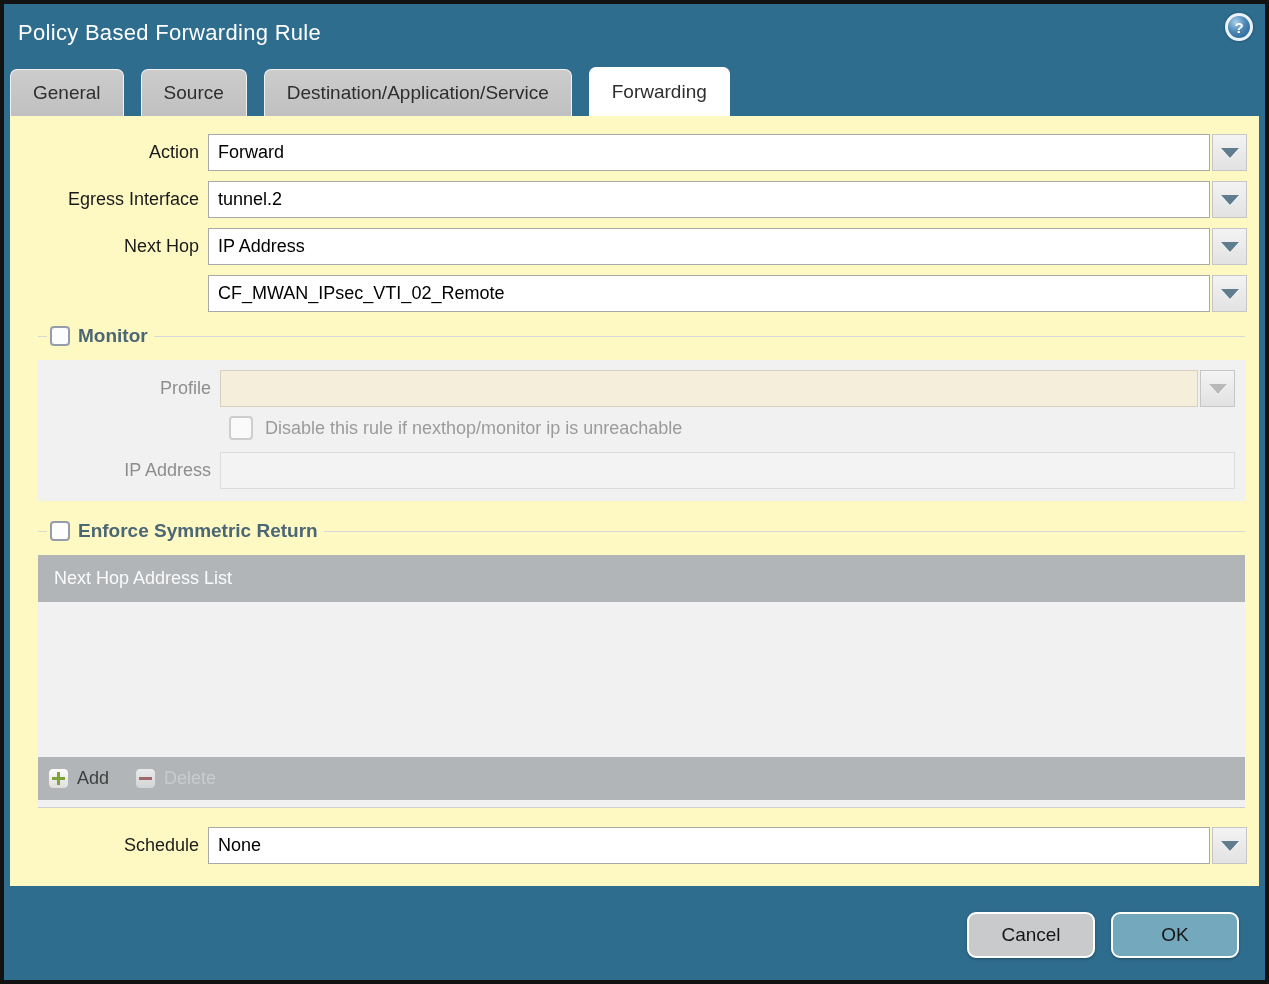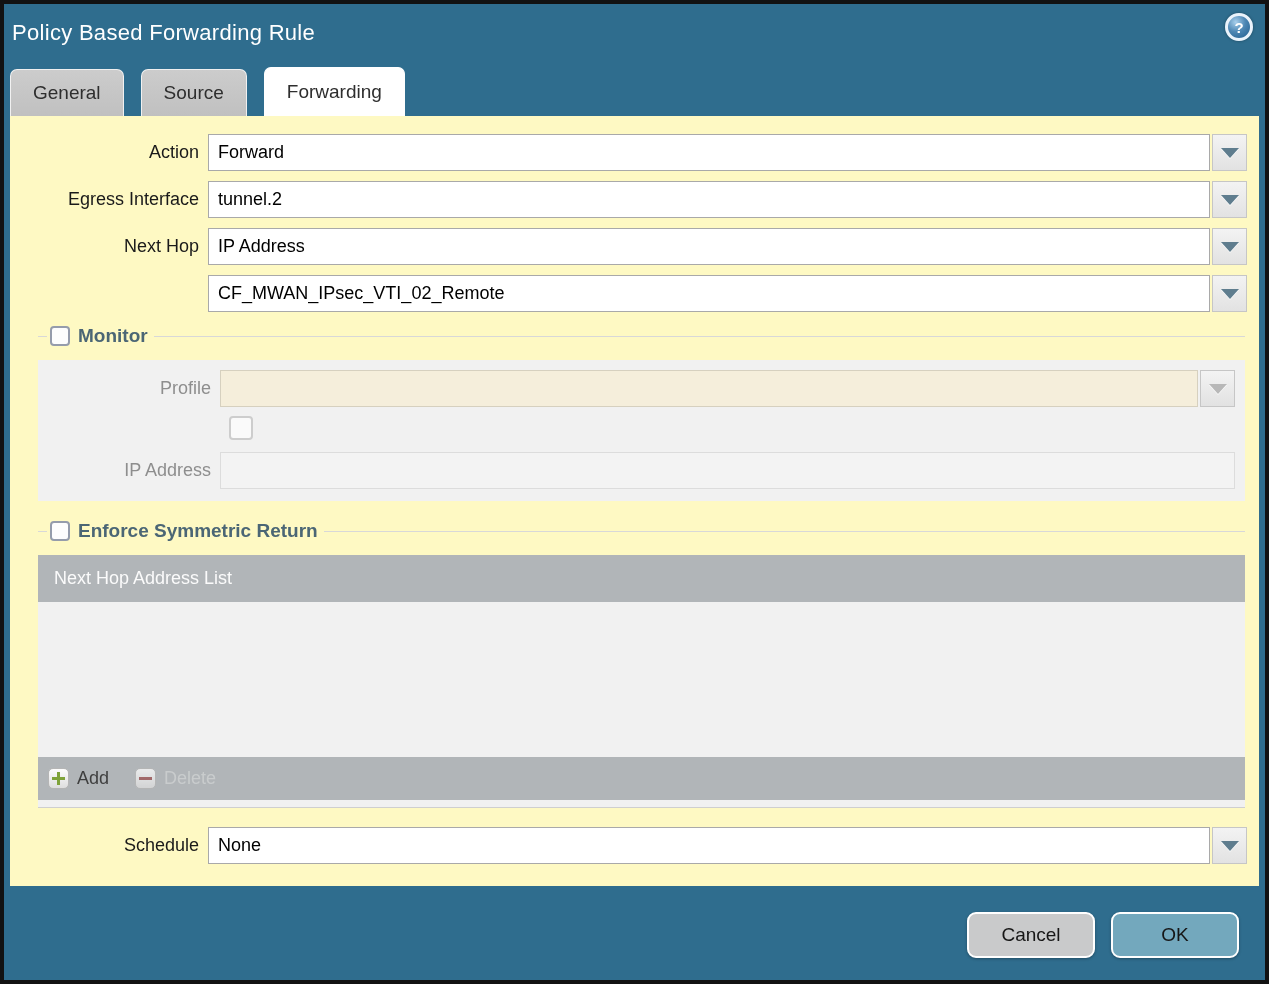--- a/index.html
+++ b/index.html
@@ -10,21 +10,21 @@
     position: relative;
     width: 1269px; height: 984px;
     background: #2f6d8e;
     border: 4px solid #121212;
     overflow: hidden;
   }
 
   
   .titlebar { position: relative; height: 62px; }
   .title {
-    position: absolute; left: 8px; top: 16px;
+    position: absolute; left: 14px; top: 16px;
     color: #ffffff; font-size: 22px; font-weight: 400; letter-spacing: .3px;
   }
   .help {
     position: absolute; right: 12px; top: 9px;
     width: 28px; height: 28px; border-radius: 50%;
     background: radial-gradient(circle at 35% 28%, #a8cfec 0%, #4d87b4 45%, #1f5c8d 100%);
     border: 3px solid #eaf3fb;
     box-shadow: 0 0 3px rgba(0,0,0,.35);
     color: #ffffff; font-size: 15px; font-weight: bold;
     display: flex; align-items: center; justify-content: center;
@@ -163,20 +163,21 @@
   <div class="titlebar">
     <span class="title">Policy Based Forwarding Rule</span>
     <div class="help">
       <span>?</span>
     </div>
   </div>
 
   <div class="tabs">
     <div class="tab">General</div>
     <div class="tab">Source</div>
+    <div class="tab">Destination/Application/Service</div>
     <div class="tab active">Forwarding</div>
   </div>
 
   <div class="panel">
 
     <div class="frow">
       <label>Action</label>
       <div class="combo">
         <div class="combo-text">Forward</div>
         <div class="combo-btn">
@@ -227,20 +228,21 @@
           <label>Profile</label>
           <div class="combo">
             <div class="combo-text beige"></div>
             <div class="combo-btn">
               <span class="tri dim"></span>
             </div>
           </div>
         </div>
         <div class="frow check-row">
           <span class="cb dim"></span>
+          <span class="dis-label">Disable this rule if nexthop/monitor ip is unreachable</span>
         </div>
         <div class="frow">
           <label>IP Address</label>
           <div class="input-disabled"></div>
         </div>
       </div>
     </div>
 
     <div style="margin-top:16px;">
       <div class="legend-row">

